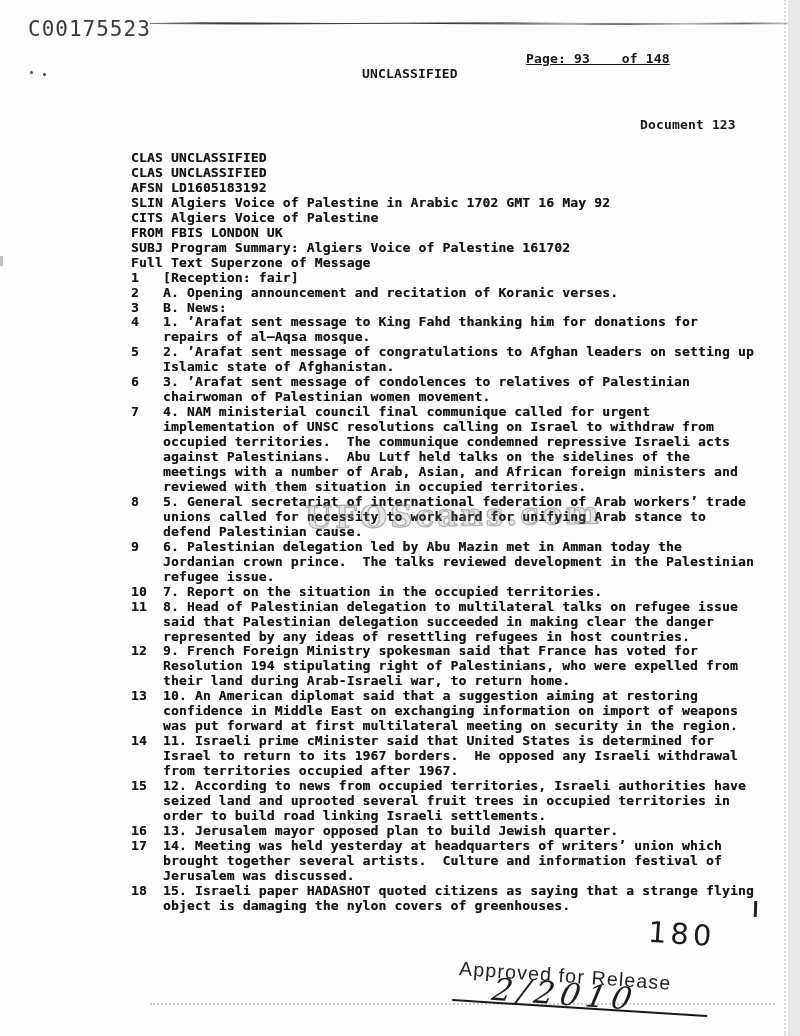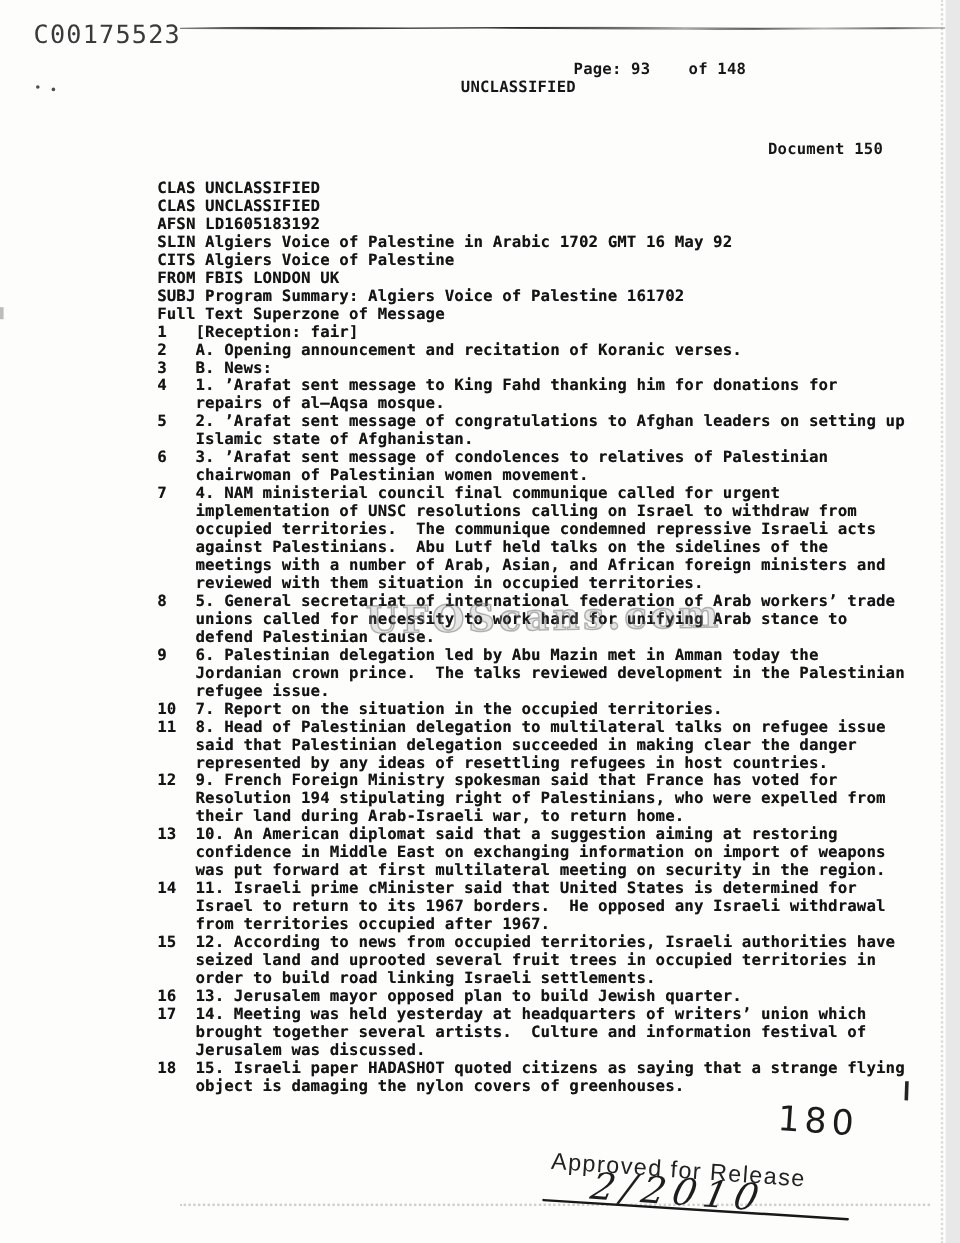--- a/index.html
+++ b/index.html
@@ -27,26 +27,26 @@
       rgba(20,20,20,.7) 75%,rgba(20,20,20,.3) 84%,rgba(20,20,20,.65) 93%,rgba(20,20,20,.25) 100%);
     border-radius:2px;
     clip-path:polygon(0 35%,8% 10%,30% 30%,55% 5%,75% 40%,100% 15%,100% 75%,70% 100%,40% 60%,15% 85%,0 70%);
   }
   .stray-dots{position:absolute;left:30px;top:70px;width:24px;height:8px;}
   .stray-dots i{position:absolute;background:#4c4c4c;border-radius:50%;}
   .stray-dots i:nth-child(1){left:0;top:1px;width:3px;height:3px;}
   .stray-dots i:nth-child(2){left:13px;top:3px;width:3px;height:3px;}
 
   .page-label{
-    position:absolute;left:478px;top:51px;
+    position:absolute;left:526px;top:51px;
     font:700 13px/1.2 "DejaVu Sans Mono",monospace;
-    white-space:pre;letter-spacing:.16px;
+    white-space:pre;letter-spacing:.16px;text-decoration:underline;
   }
   .classification{
-    position:absolute;left:384px;top:66px;
+    position:absolute;left:362px;top:66px;
     font:700 13px/1.2 "DejaVu Sans Mono",monospace;
     letter-spacing:.16px;white-space:pre;
   }
   .doc-label{
     position:absolute;left:640px;top:117px;
     font:700 13px/1.2 "DejaVu Sans Mono",monospace;
     letter-spacing:.16px;white-space:pre;
   }
 
   
@@ -120,21 +120,21 @@
 
   <div class="scan-id">C00175523</div>
   <div class="top-scan-line"></div>
   <div class="stray-dots">
       <i></i>
       <i></i>
     </div>
 
   <div class="page-label">Page: 93    of 148</div>
   <div class="classification">UNCLASSIFIED</div>
-  <div class="doc-label">Document 150</div>
+  <div class="doc-label">Document 123</div>
 
   <pre class="doc-body" id="doc-body">CLAS UNCLASSIFIED
 CLAS UNCLASSIFIED
 AFSN LD1605183192
 SLIN Algiers Voice of Palestine in Arabic 1702 GMT 16 May 92
 CITS Algiers Voice of Palestine
 FROM FBIS LONDON UK
 SUBJ Program Summary: Algiers Voice of Palestine 161702
 Full Text Superzone of Message
 1   [Reception: fair]

